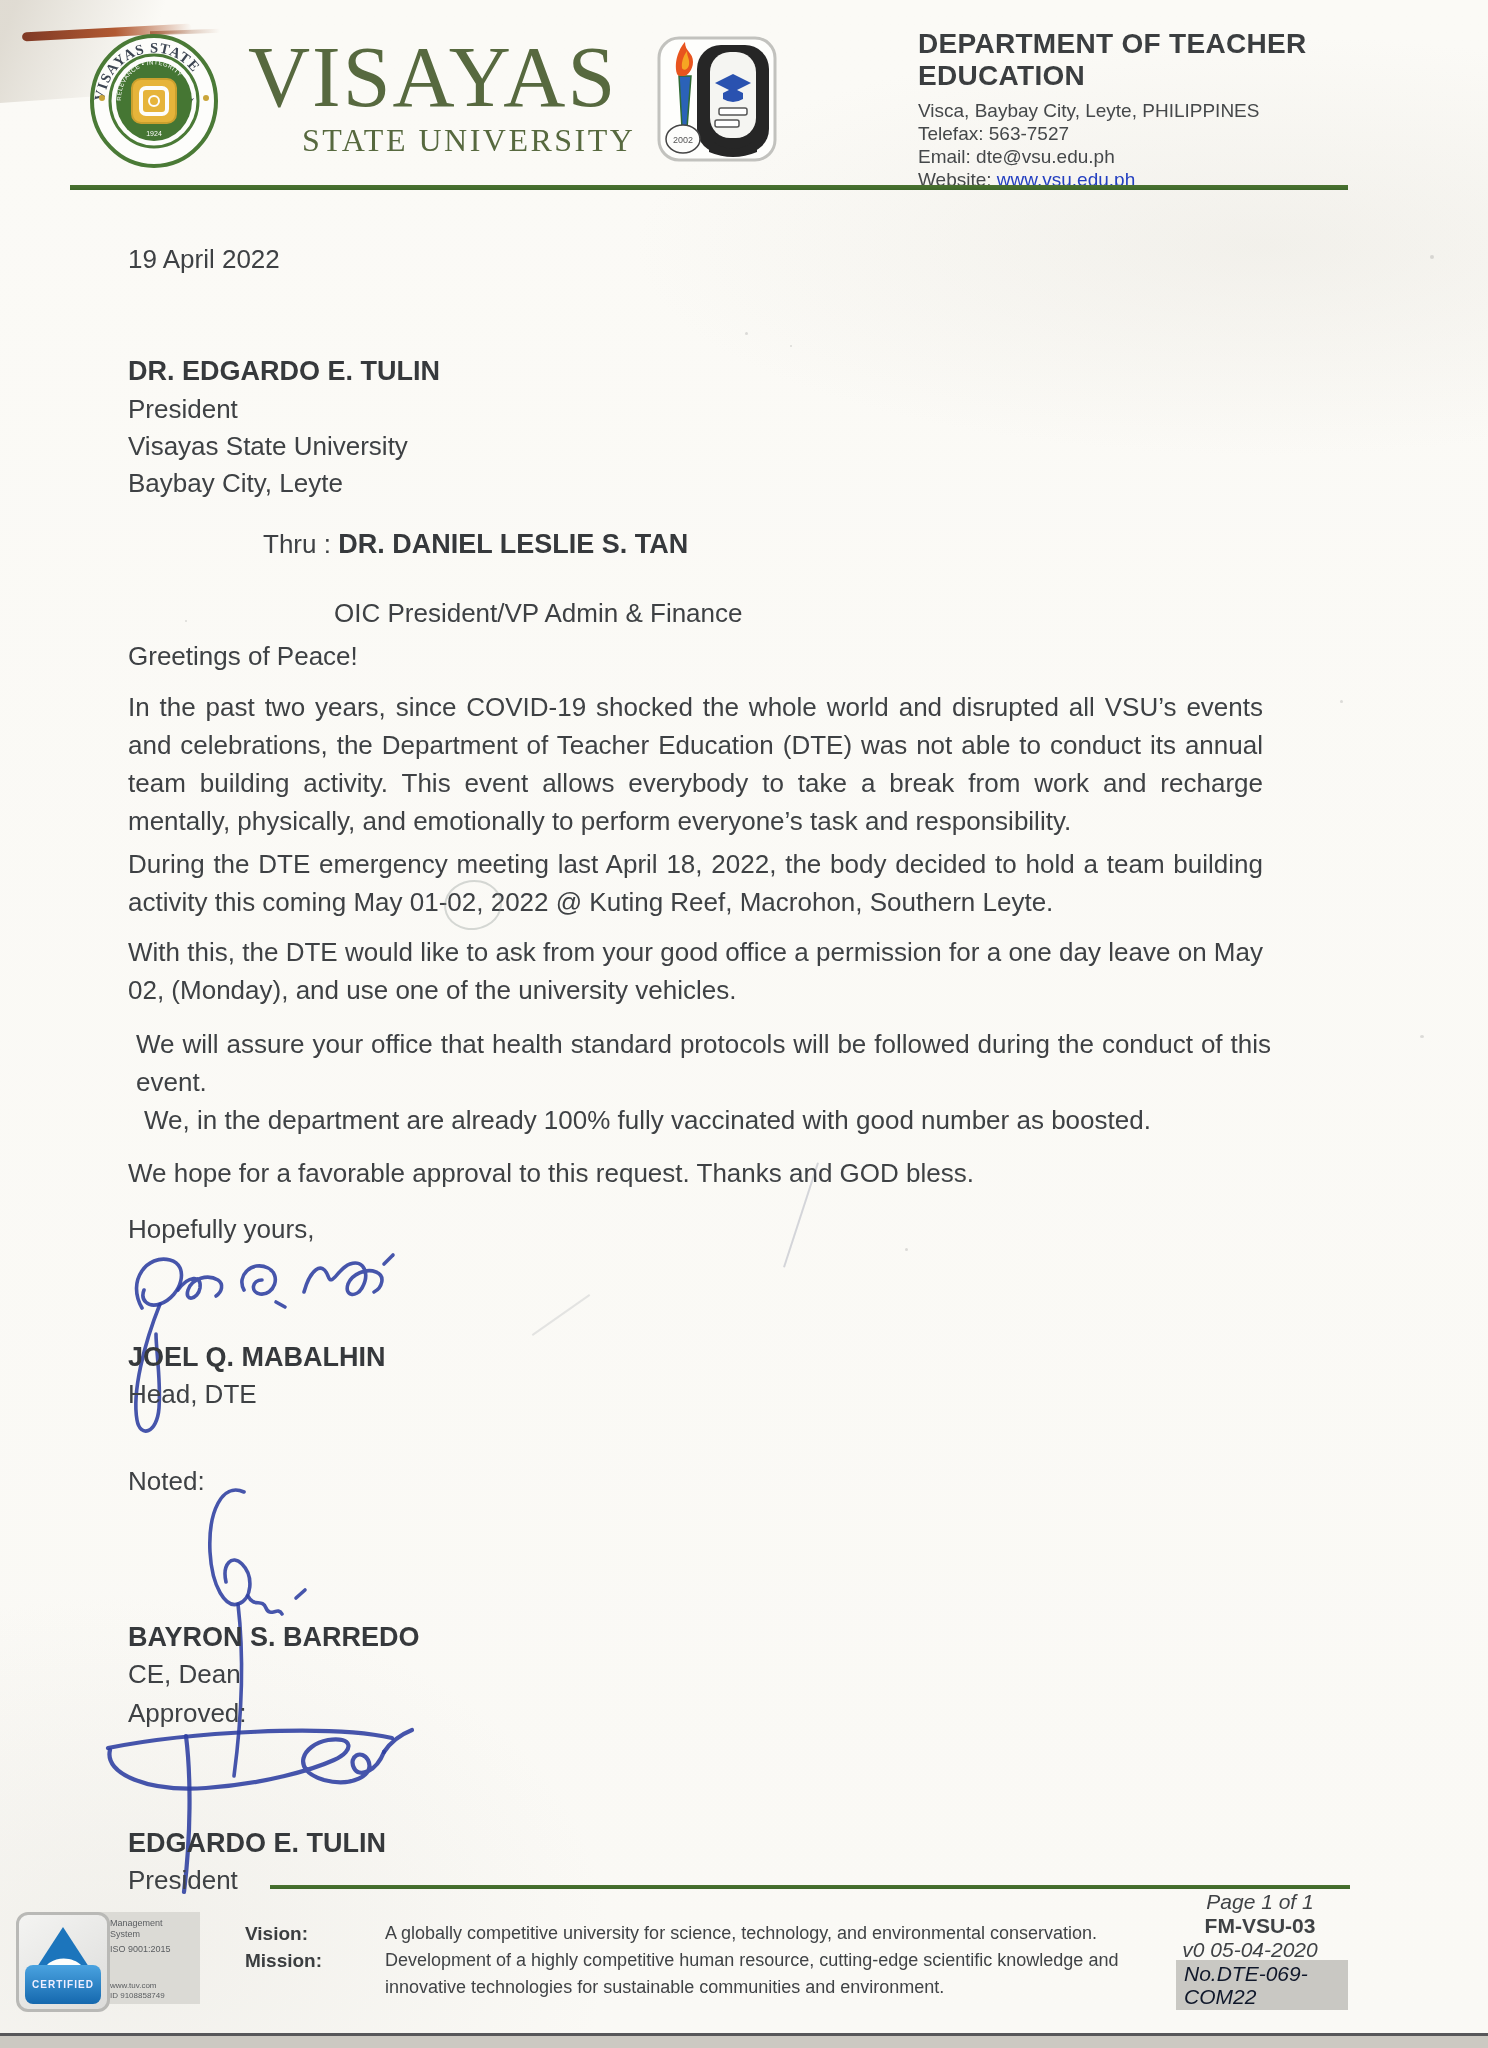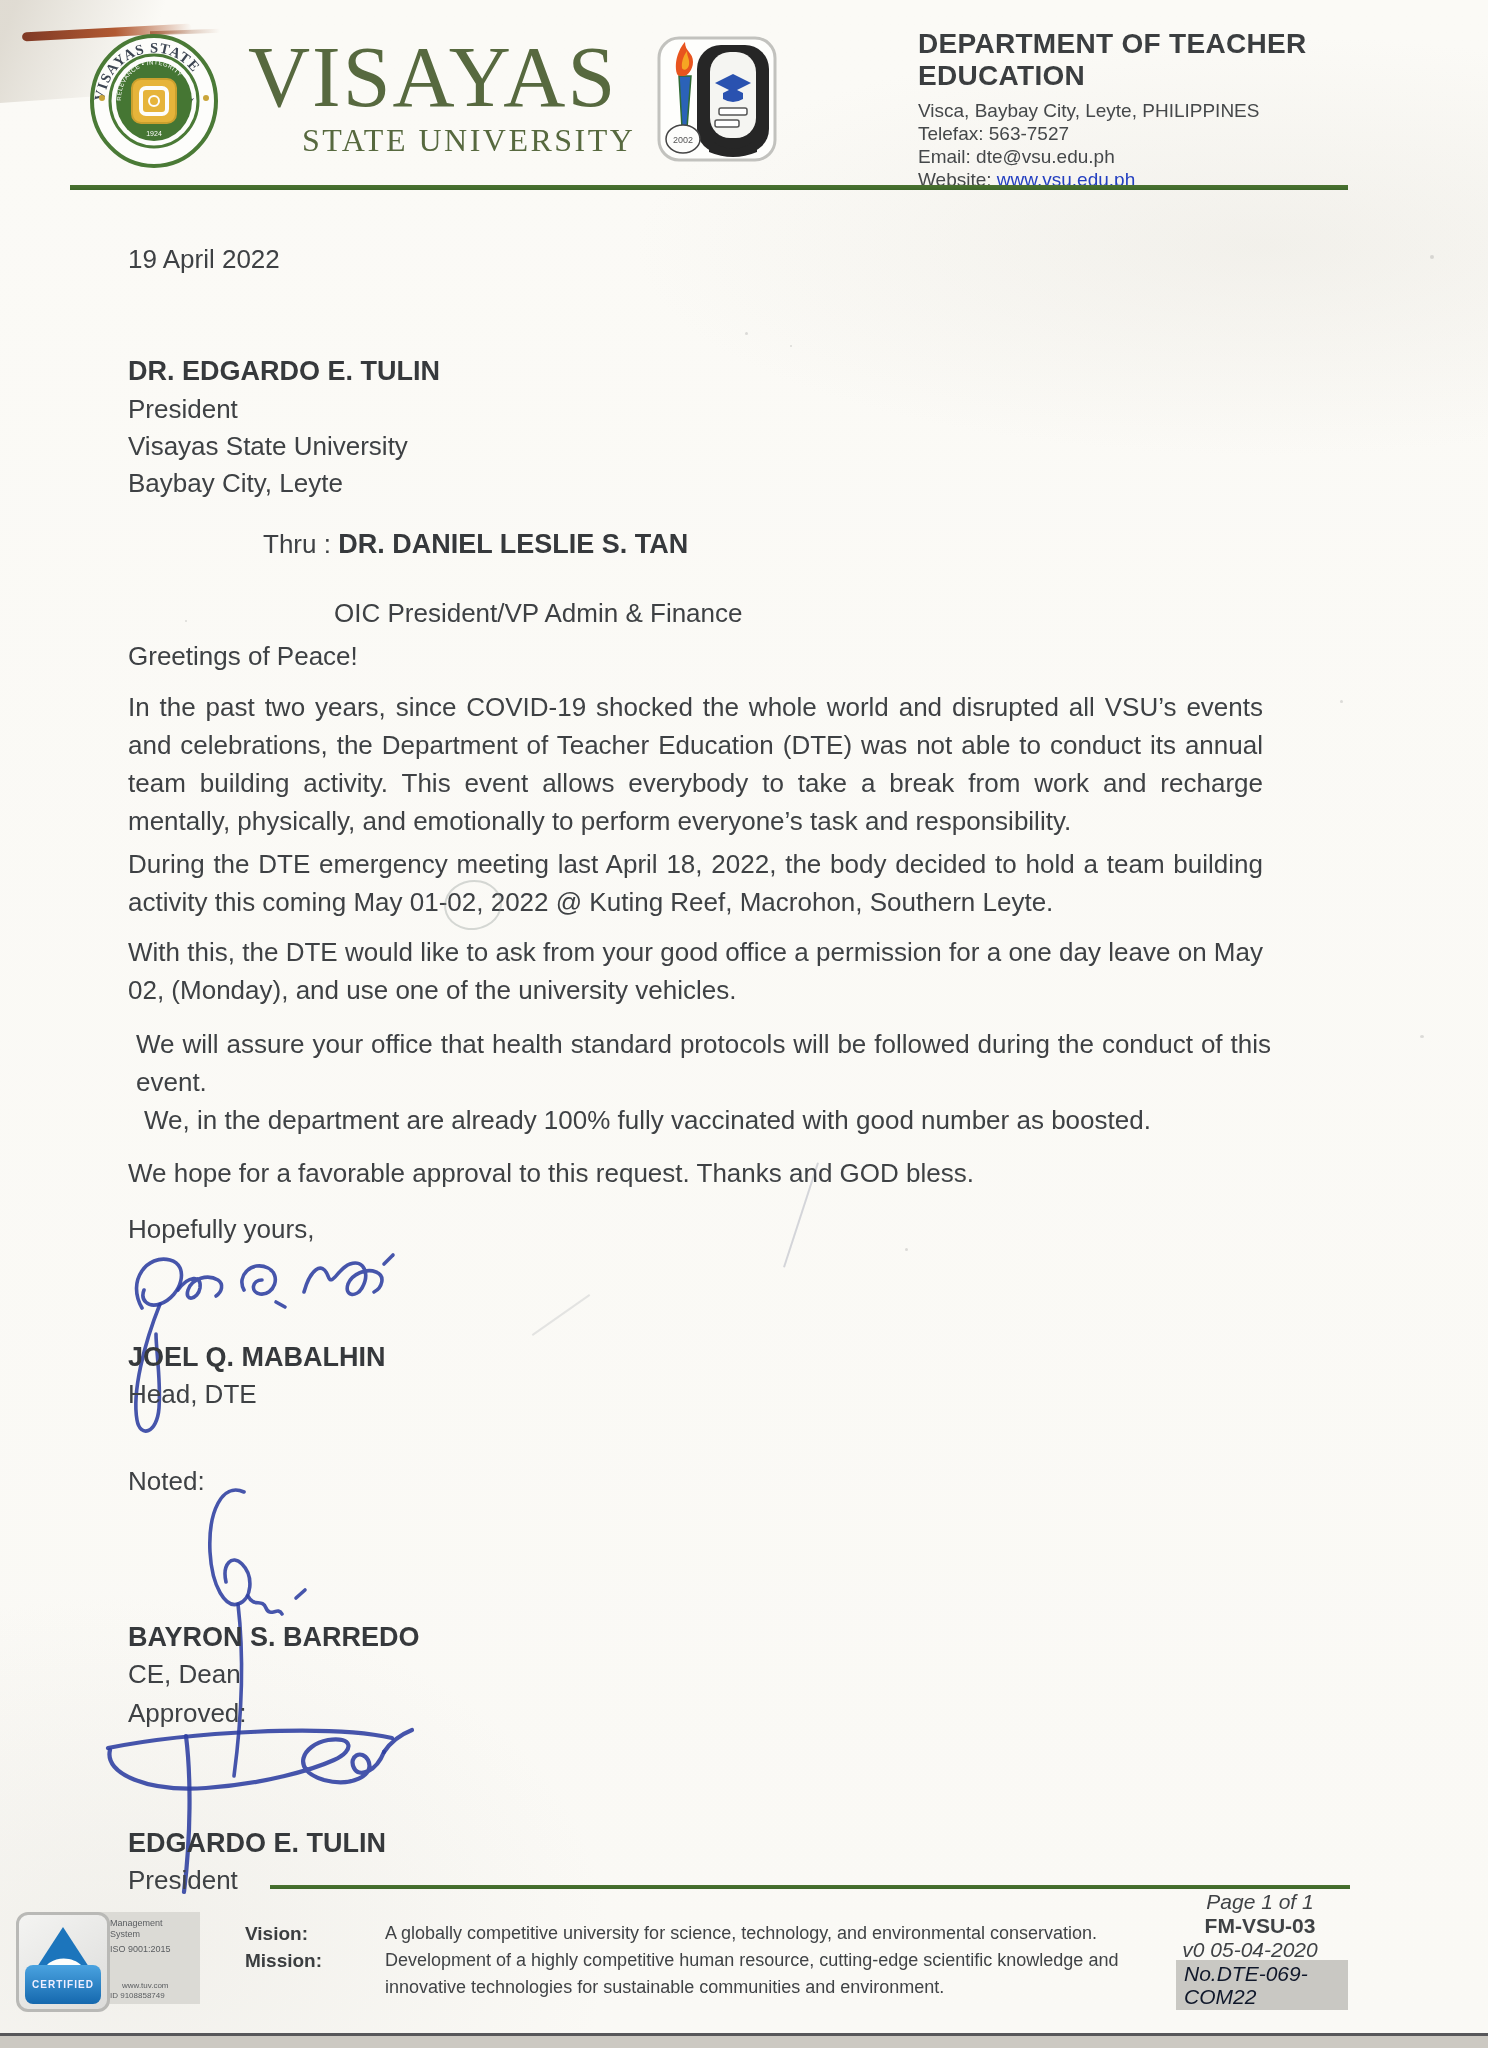--- a/index.html
+++ b/index.html
@@ -171,21 +171,21 @@
     <svg width="88" height="94" viewBox="0 0 88 94">
       <path d="M44,12 L70,52 L18,52 Z" fill="#1c75bc"></path>
       <path d="M30,48 C42,40 56,44 62,50 L58,52 L26,52 Z" fill="#fdfdfb"></path>
       <text x="44" y="66" font-size="10.5" font-weight="bold" fill="#3d4043" text-anchor="middle">TÜVRheinland</text>
     </svg>
     <div class="tuv-cert" style="position:absolute;left:6px;right:6px;bottom:5px;padding:14px 0;">CERTIFIED</div>
   </div>
   <div class="abs tuv-text" style="left:110px;top:1918px;">Management</div>
   <div class="abs tuv-text" style="left:110px;top:1929px;">System</div>
   <div class="abs tuv-text" style="left:110px;top:1944px;">ISO 9001:2015</div>
-  <div class="abs tuv-text" style="left:110px;top:1980px;font-size:8px;padding-left:12px;">www.tuv.com</div>
+  <div class="abs tuv-text" style="left:110px;top:1980px;font-size:8px;">www.tuv.com</div>
   <div class="abs tuv-text" style="left:110px;top:1990px;font-size:8px;">ID 9108858749</div>
 
   <div class="abs f-label" style="left:245px;top:1920px;">Vision:</div>
   <div class="abs f-small" style="left:385px;top:1920px;width:810px;">A globally competitive university for science, technology, and environmental conservation.</div>
   <div class="abs f-label" style="left:245px;top:1947px;">Mission:</div>
   <div class="abs f-small" style="left:385px;top:1947px;width:790px;">Development of a highly competitive human resource, cutting-edge scientific knowledge and innovative technologies for sustainable communities and environment.</div>
 
   <div class="abs meta" style="left:1160px;top:1890px;width:200px;font-style:italic;">Page 1 of 1</div>
   <div class="abs meta b" style="left:1160px;top:1914px;width:200px;">FM-VSU-03</div>
   <div class="abs meta" style="left:1150px;top:1938px;width:200px;font-style:italic;">v0 05-04-2020</div>

